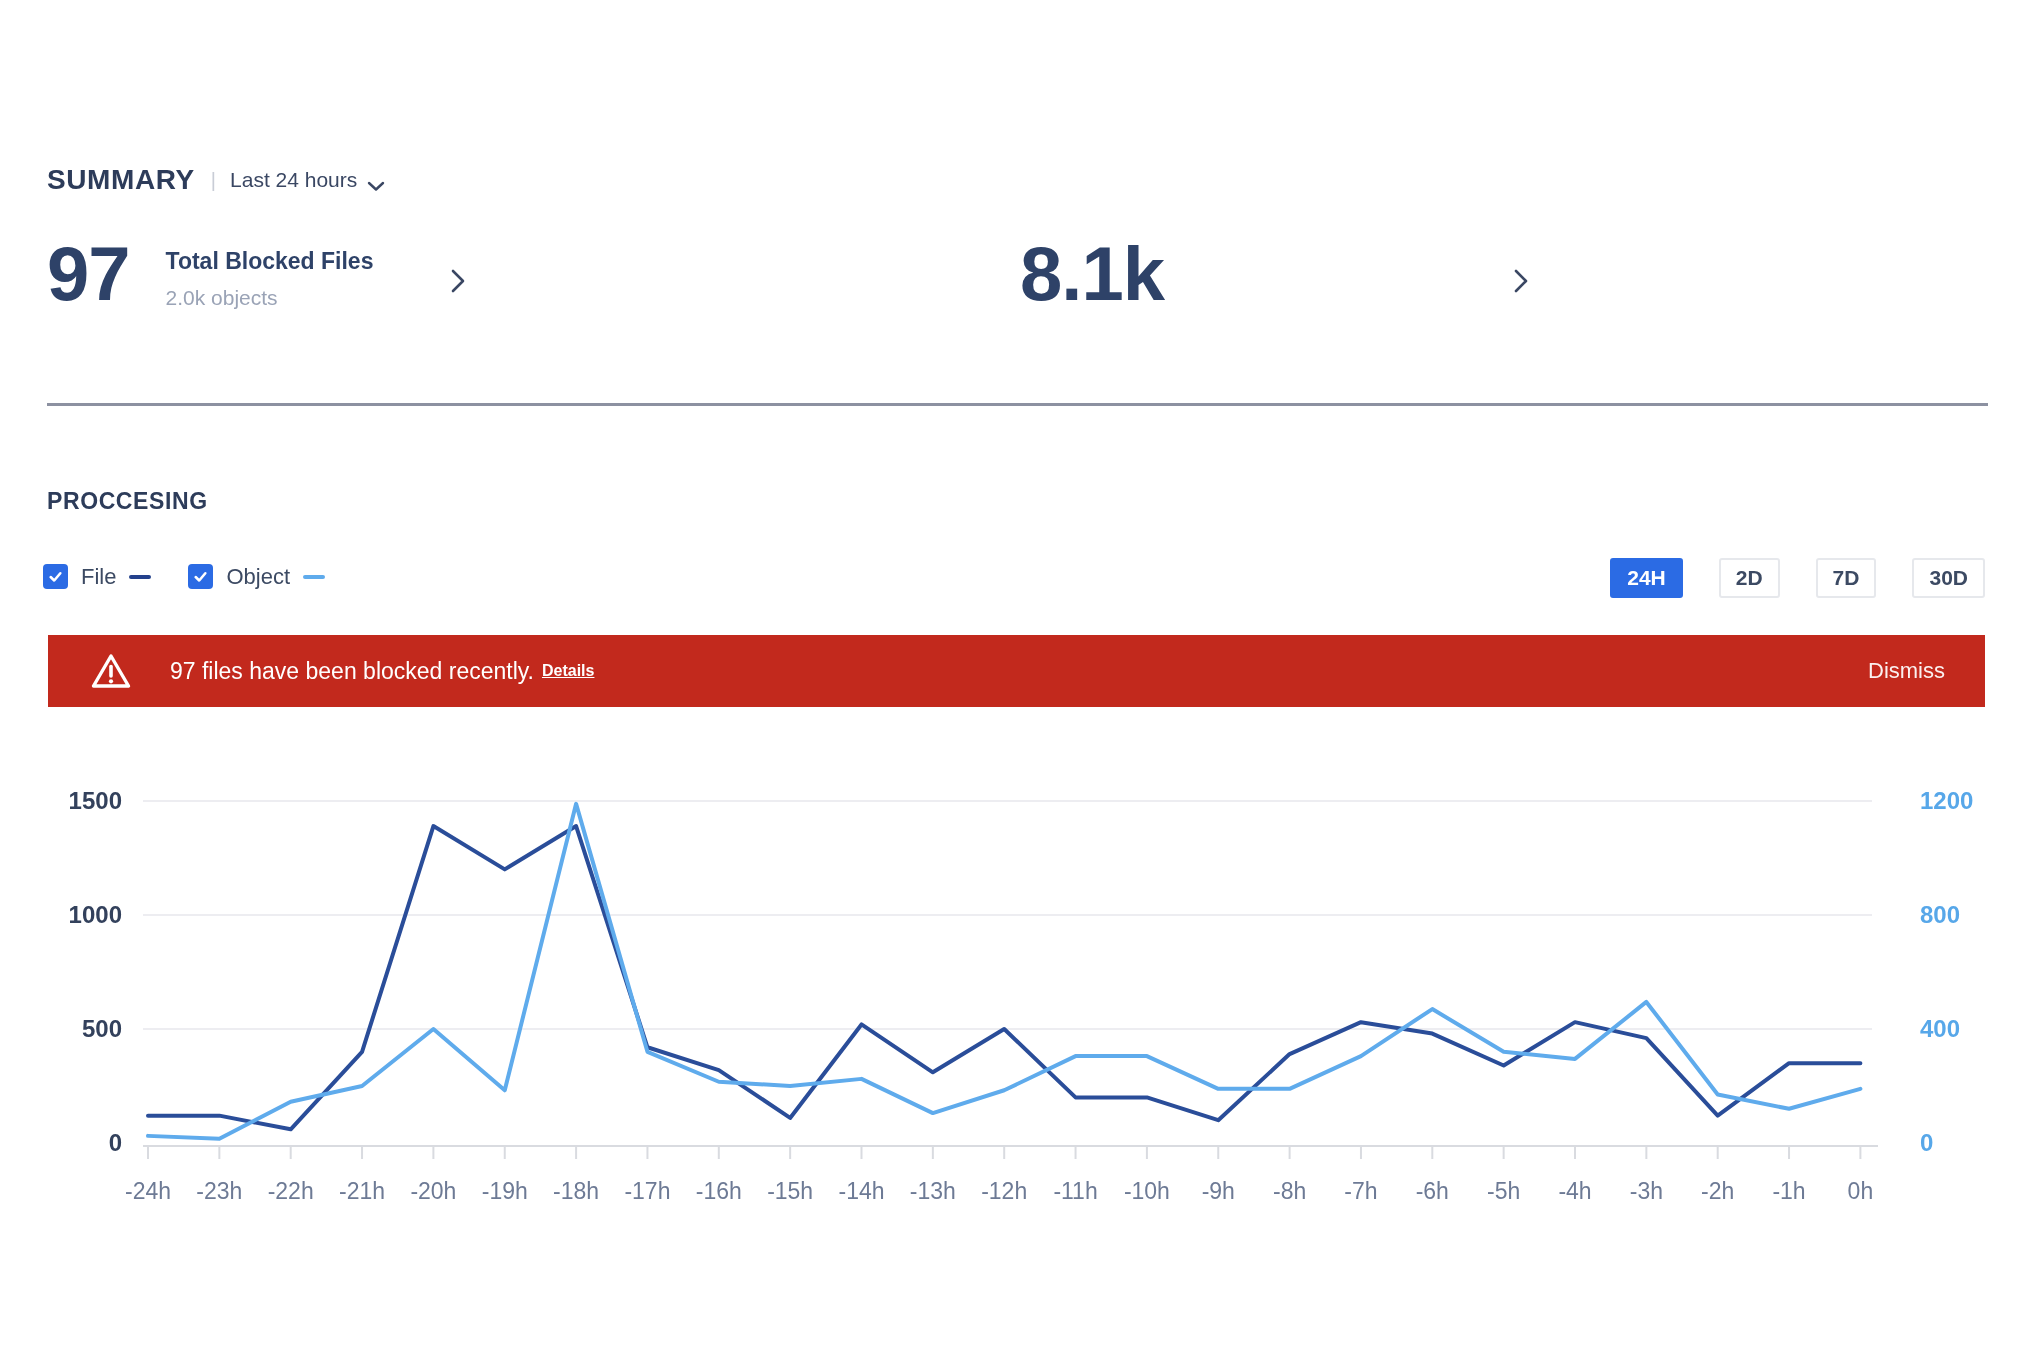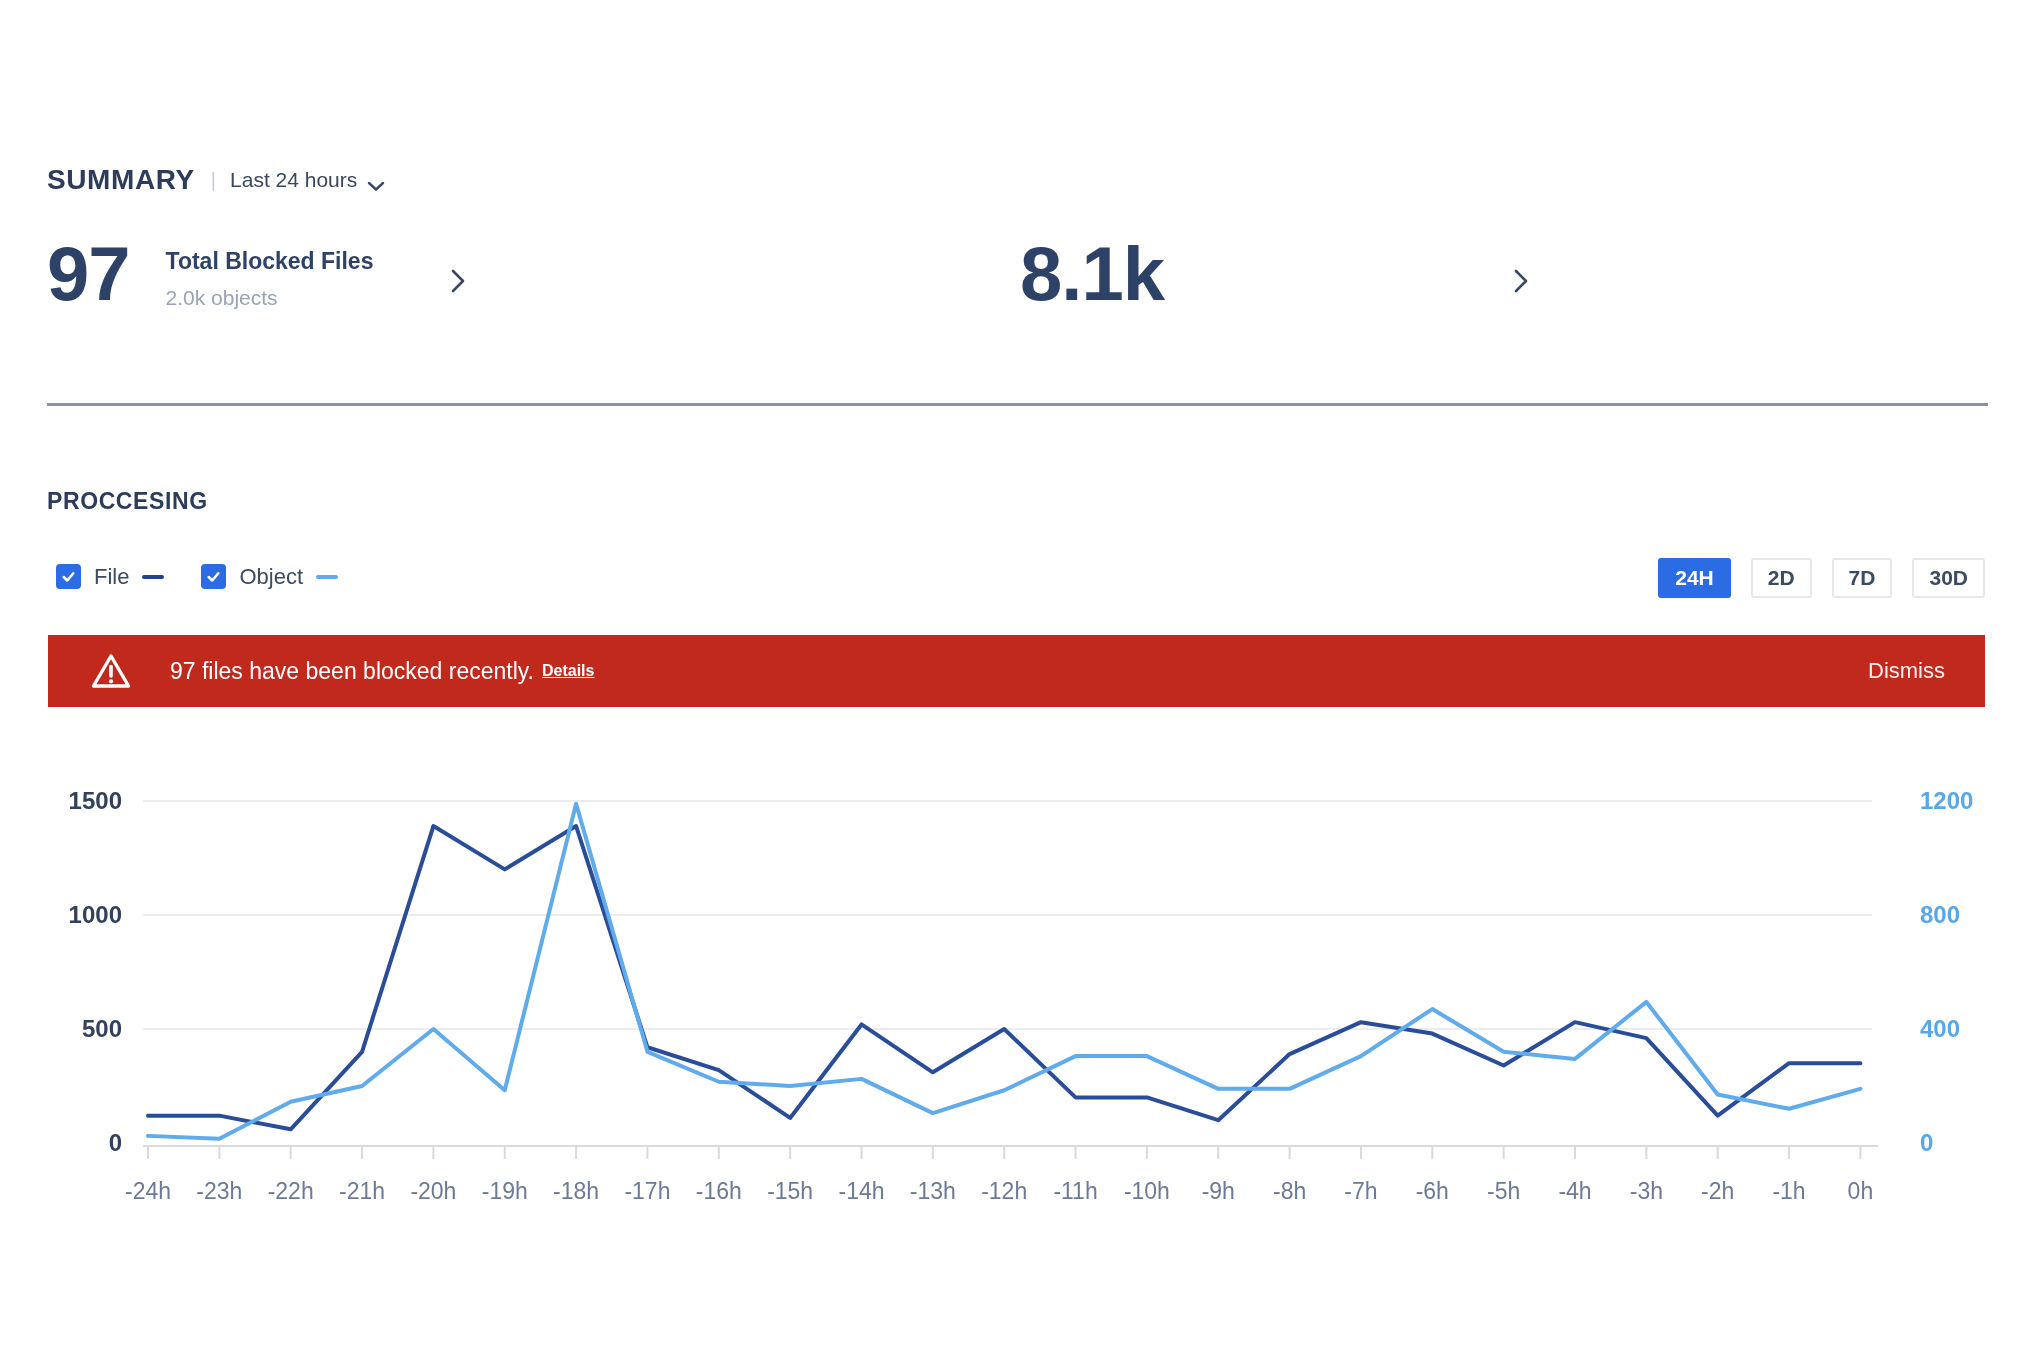--- a/index.html
+++ b/index.html
@@ -24,27 +24,27 @@
   .metric-sub{font-size:21px;color:#9aa3b6;margin-top:11px;}
   .metric-chev{position:absolute;top:30px;cursor:pointer;}
   #metric-0 .metric-chev{left:404px;}
   #metric-1 .metric-chev{left:494px;}
 
   .divider{position:absolute;left:47px;top:403px;width:1941px;height:3px;background:#8c91a1;}
 
   
   .proc-title{position:absolute;left:47px;top:488px;font-size:23px;font-weight:bold;color:#2d3c5a;letter-spacing:0.6px;}
 
-  .legend-row{position:absolute;left:56px;top:563px;display:flex;align-items:center;height:27px;}
+  .legend-row{position:absolute;left:43px;top:563px;display:flex;align-items:center;height:27px;}
   .legend-group{display:flex;align-items:center;margin-right:37px;}
   .checkbox{width:25px;height:25px;border-radius:4px;background:#2b6be4;display:flex;align-items:center;justify-content:center;cursor:pointer;}
   .legend-label{font-size:22px;color:#3c4a63;margin-left:13px;}
   .legend-dash{width:22px;height:4px;border-radius:2px;margin-left:13px;}
 
-  .range-buttons{position:absolute;top:558px;right:58px;display:flex;gap:20px;}
+  .range-buttons{position:absolute;top:558px;right:58px;display:flex;gap:36px;}
   .range-btn{height:40px;min-width:60px;padding:0 15px;font-size:21px;font-weight:bold;
     background:#ffffff;color:#3c4a63;border:2px solid #e6e8ec;border-radius:3px;
     display:flex;align-items:center;justify-content:center;cursor:pointer;box-sizing:border-box;
     font-family:"Liberation Sans",sans-serif;}
   .range-btn.active{background:#2b6be4;border-color:#2b6be4;color:#ffffff;}
 
   
   .alert-banner{position:absolute;left:48px;top:635px;width:1937px;height:72px;
     background:#c2291d;display:flex;align-items:center;color:#ffffff;}
   .alert-icon{margin-left:42px;display:flex;}

